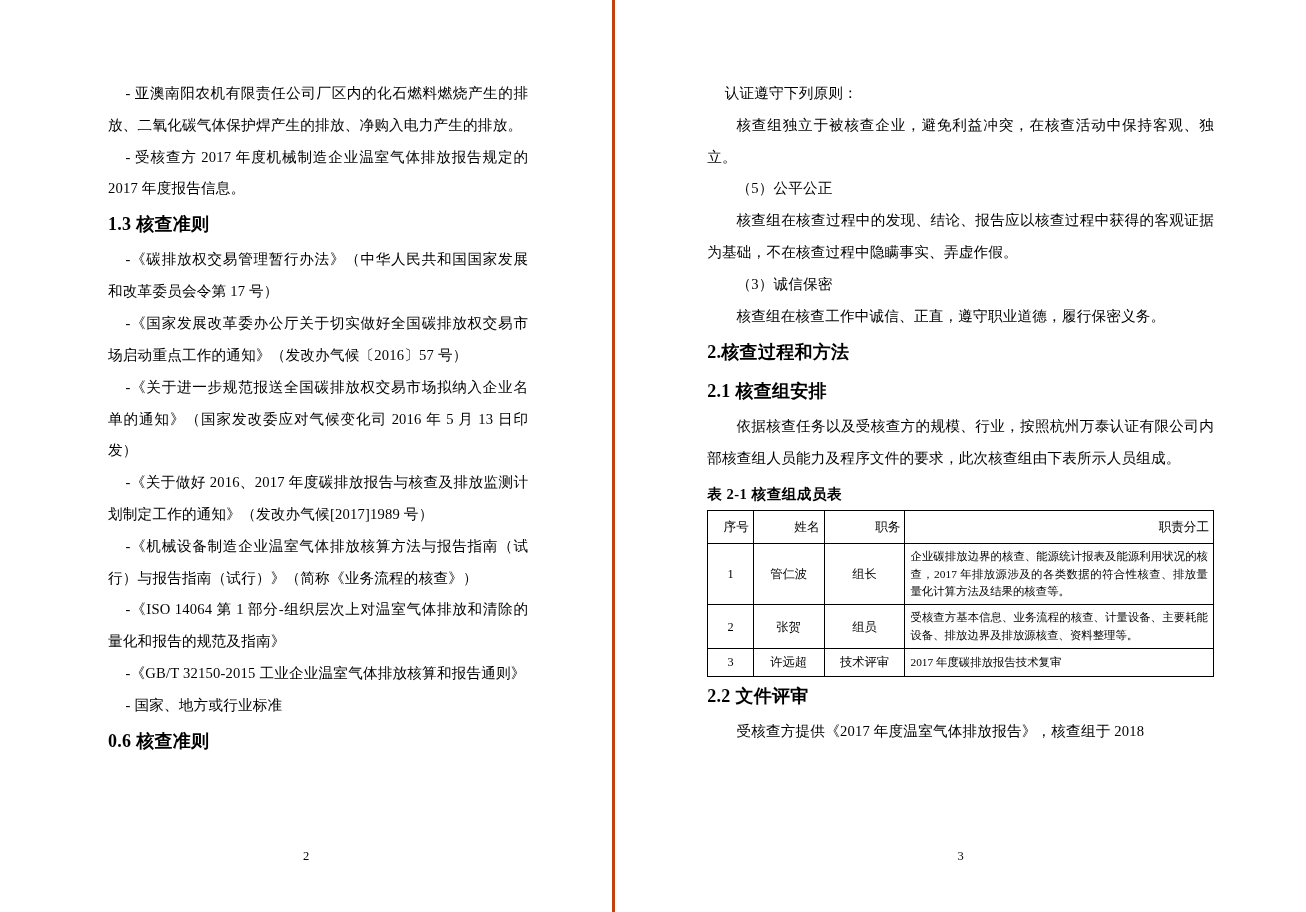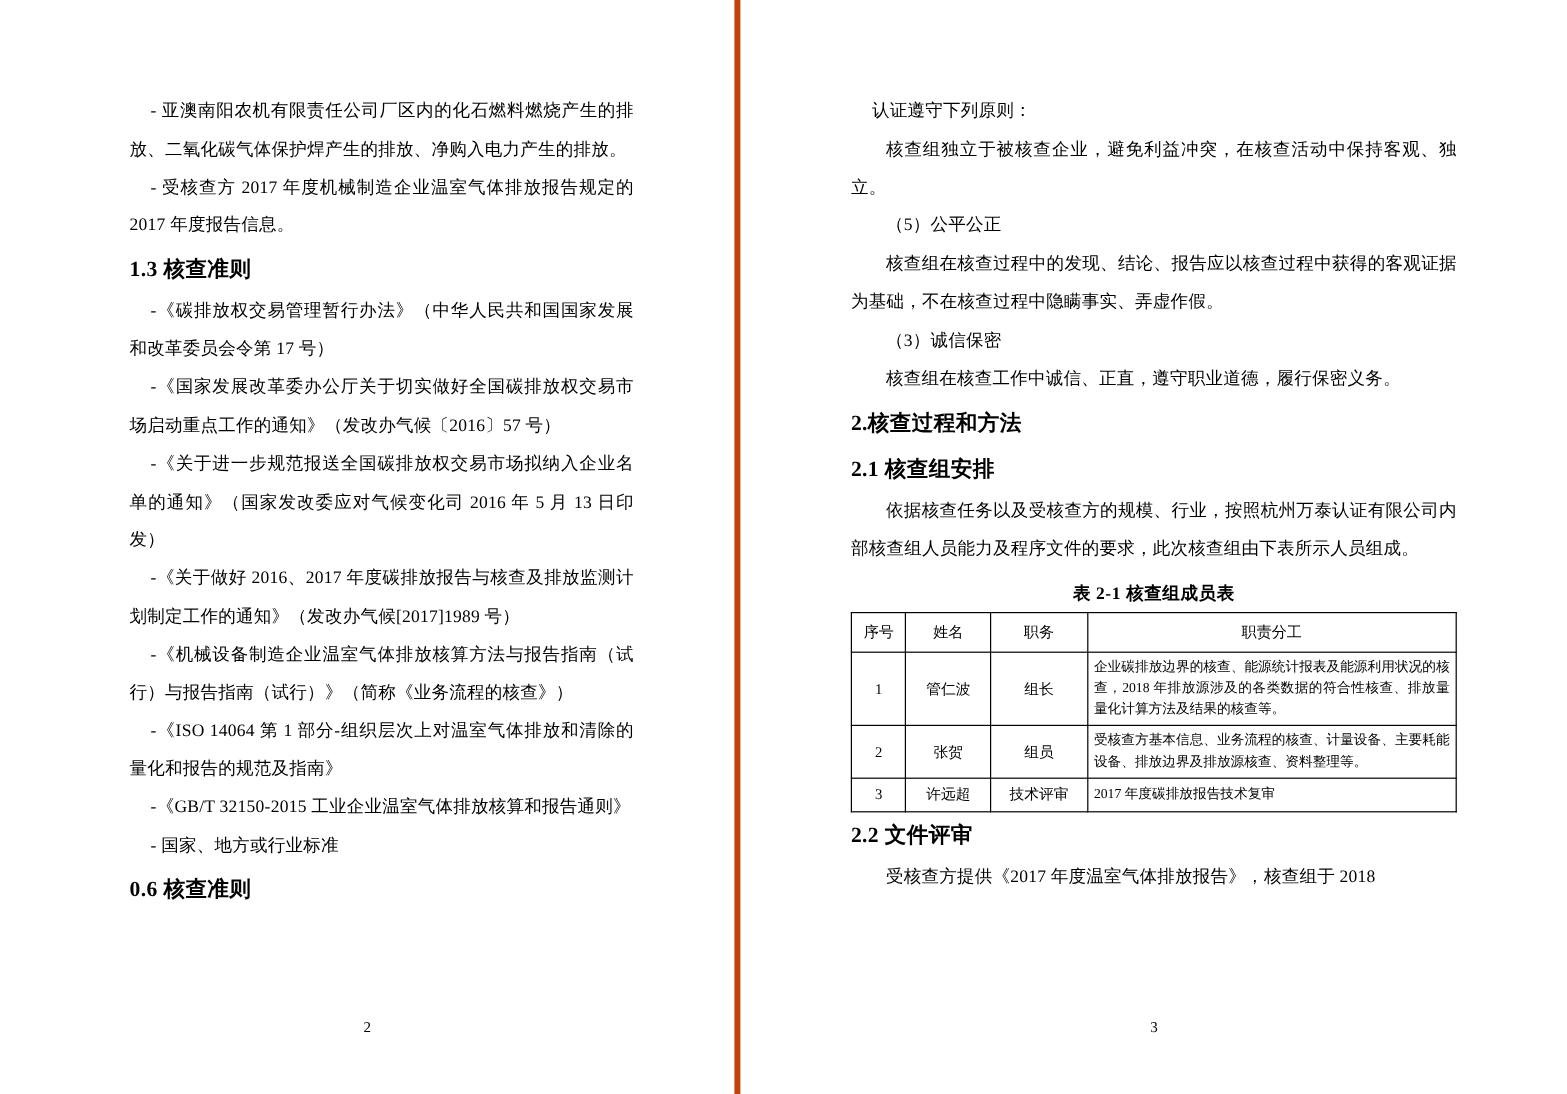--- a/index.html
+++ b/index.html
@@ -27,21 +27,21 @@
     height: 912px;
     background: #ffffff;
   }
   .page-left {
     width: 653px;
     padding: 78px 84px 0 108px;
   }
   .page-right {
     width: 743px;
     padding: 78px 92px 0 92px;
-    border-left: 5px solid #c2410c;
+    border-left: 3px solid #c2410c;
   }
   .para {
     font-size: 14.6px;
     line-height: 2.18;
     text-align: justify;
     text-justify: inter-ideograph;
     margin: 0;
     letter-spacing: 0.2px;
   }
   .indent2 {
@@ -61,41 +61,41 @@
     position: absolute;
     bottom: 48px;
     left: 0;
     width: 100%;
     text-align: center;
     font-size: 12.5px;
     font-family: "Liberation Serif", serif;
     color: #000;
   }
   .table-caption {
-    text-align: center;
+    text-align: left;
     font-size: 14.6px;
     font-weight: bold;
     margin: 10px 0 6px 0;
     letter-spacing: 0.5px;
   }
   table.crew {
     border-collapse: collapse;
     width: 100%;
     margin: 0 auto;
     font-size: 11.6px;
     line-height: 1.5;
   }
   table.crew th,
   table.crew td {
     border: 1px solid #000000;
     padding: 4px 5px;
     vertical-align: middle;
   }
   table.crew th {
-    text-align: center;
+    text-align: right;
     font-weight: normal;
     font-size: 12.6px;
     padding: 7px 4px;
   }
   td.c-num, td.c-name, td.c-role {
     text-align: center;
     font-size: 12.3px;
     white-space: nowrap;
   }
   td.c-duty {
@@ -156,21 +156,21 @@
           <th>姓名</th>
           <th>职务</th>
           <th>职责分工</th>
         </tr>
       </thead>
       <tbody>
         <tr>
           <td class="c-num">1</td>
           <td class="c-name">管仁波</td>
           <td class="c-role">组长</td>
-          <td class="c-duty">企业碳排放边界的核查、能源统计报表及能源利用状况的核查，2018 年排放源涉及的各类数据的符合性核查、排放量量化计算方法及结果的核查等。</td>
+          <td class="c-duty">企业碳排放边界的核查、能源统计报表及能源利用状况的核查，2017 年排放源涉及的各类数据的符合性核查、排放量量化计算方法及结果的核查等。</td>
         </tr>
         <tr>
           <td class="c-num">2</td>
           <td class="c-name">张贺</td>
           <td class="c-role">组员</td>
           <td class="c-duty">受核查方基本信息、业务流程的核查、计量设备、主要耗能设备、排放边界及排放源核查、资料整理等。</td>
         </tr>
         <tr>
           <td class="c-num">3</td>
           <td class="c-name">许远超</td>

